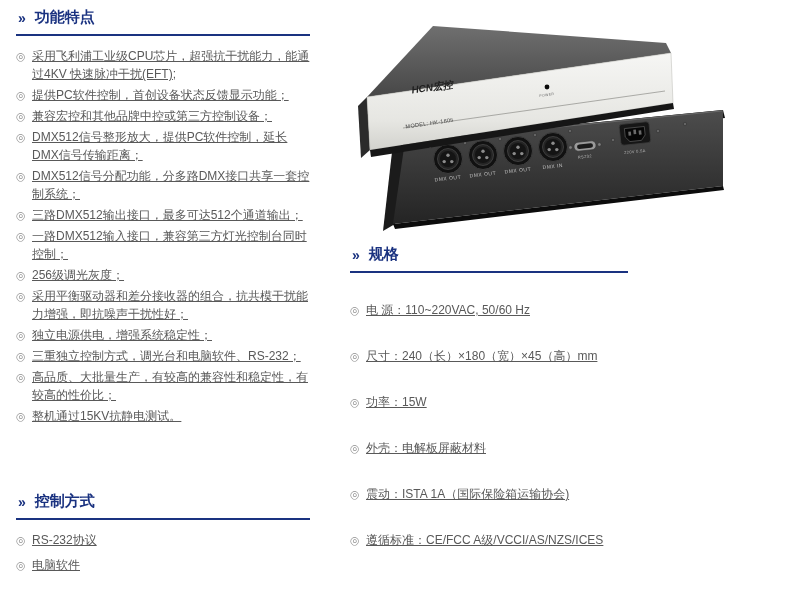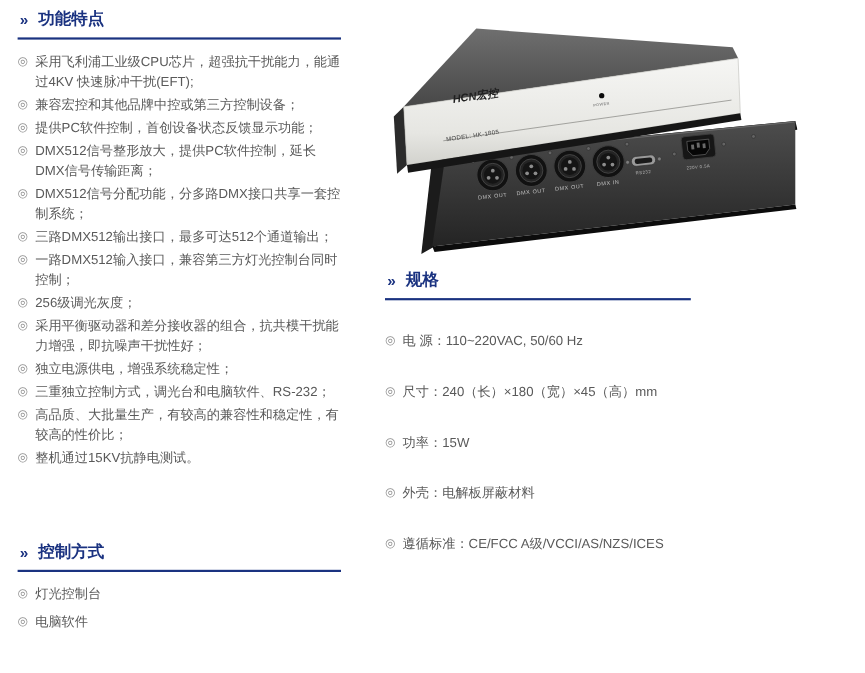--- a/index.html
+++ b/index.html
@@ -12,21 +12,21 @@
   .section-header{
     display:flex;align-items:center;gap:9px;
     color:#1a3280;font-size:15px;font-weight:bold;
     border-bottom:2px solid #1a3280;padding:4px 0 7px 2px;
   }
   .section-marker{font-size:14px;font-weight:bold;color:#1a3280;}
   
   ul.bullet-list{list-style:none;margin:11px 0 0 0;padding:0;}
   ul.bullet-list li{
     position:relative;padding-left:16px;margin-bottom:3px;
-    font-size:12px;line-height:18px;color:#595959;
+    font-size:12px;line-height:18px;color:#595959;text-decoration:underline;
   }
   ul.bullet-list li::before{
     content:"\25CE"; 
     position:absolute;left:0;top:0;color:#8f8f8f;font-size:11px;
   }
   ul.spec-list li{margin-bottom:4px;white-space:nowrap;margin-top:28px;}
   ul.control-list li{margin-bottom:7px;}
   
   #features-section{left:16px;top:4px;width:294px;}
   #control-section{left:16px;top:488px;width:294px;}
@@ -39,56 +39,57 @@
 
 <div id="canvas">
 
   <div class="section" id="features-section">
     <div class="section-header">
       <span class="section-marker">»</span>
       <span>功能特点</span>
     </div>
     <ul class="bullet-list">
       <li>采用飞利浦工业级CPU芯片，超强抗干扰能力，能通过4KV 快速脉冲干扰(EFT);</li>
+      <li>提供PC软件控制，首创设备状态反馈显示功能；</li>
       <li>兼容宏控和其他品牌中控或第三方控制设备；</li>
-      <li>提供PC软件控制，首创设备状态反馈显示功能；</li>
       <li>DMX512信号整形放大，提供PC软件控制，延长DMX信号传输距离；</li>
       <li>DMX512信号分配功能，分多路DMX接口共享一套控制系统；</li>
       <li>三路DMX512输出接口，最多可达512个通道输出；</li>
       <li>一路DMX512输入接口，兼容第三方灯光控制台同时控制；</li>
       <li>256级调光灰度；</li>
       <li>采用平衡驱动器和差分接收器的组合，抗共模干扰能力增强，即抗噪声干扰性好；</li>
       <li>独立电源供电，增强系统稳定性；</li>
       <li>三重独立控制方式，调光台和电脑软件、RS-232；</li>
       <li>高品质、大批量生产，有较高的兼容性和稳定性，有较高的性价比；</li>
       <li>整机通过15KV抗静电测试。</li>
     </ul>
   </div>
 
   <div class="section" id="control-section">
     <div class="section-header">
       <span class="section-marker">»</span>
       <span>控制方式</span>
     </div>
     <ul class="bullet-list control-list">
-      <li>灯光控制台</li>
+      <li>RS-232协议</li>
       <li>电脑软件</li>
     </ul>
   </div>
 
   <div class="section" id="specs-section">
     <div class="section-header">
       <span class="section-marker">»</span>
       <span>规格</span>
     </div>
     <ul class="bullet-list spec-list">
       <li>电 源：110~220VAC, 50/60 Hz</li>
       <li>尺寸：240（长）×180（宽）×45（高）mm</li>
       <li>功率：15W</li>
       <li>外壳：电解板屏蔽材料</li>
+      <li>震动：ISTA 1A（国际保险箱运输协会)</li>
       <li>遵循标准：CE/FCC A级/VCCI/AS/NZS/ICES</li>
     </ul>
   </div>
 
   <svg id="product-figure" viewBox="0 0 380 235" xmlns="http://www.w3.org/2000/svg">
     <defs>
       <linearGradient id="topGrad" x1="0" y1="0" x2="0" y2="1">
         <stop offset="0" stop-color="#6f6f6f"></stop>
           <stop offset="1" stop-color="#474747"></stop>
       </linearGradient>

